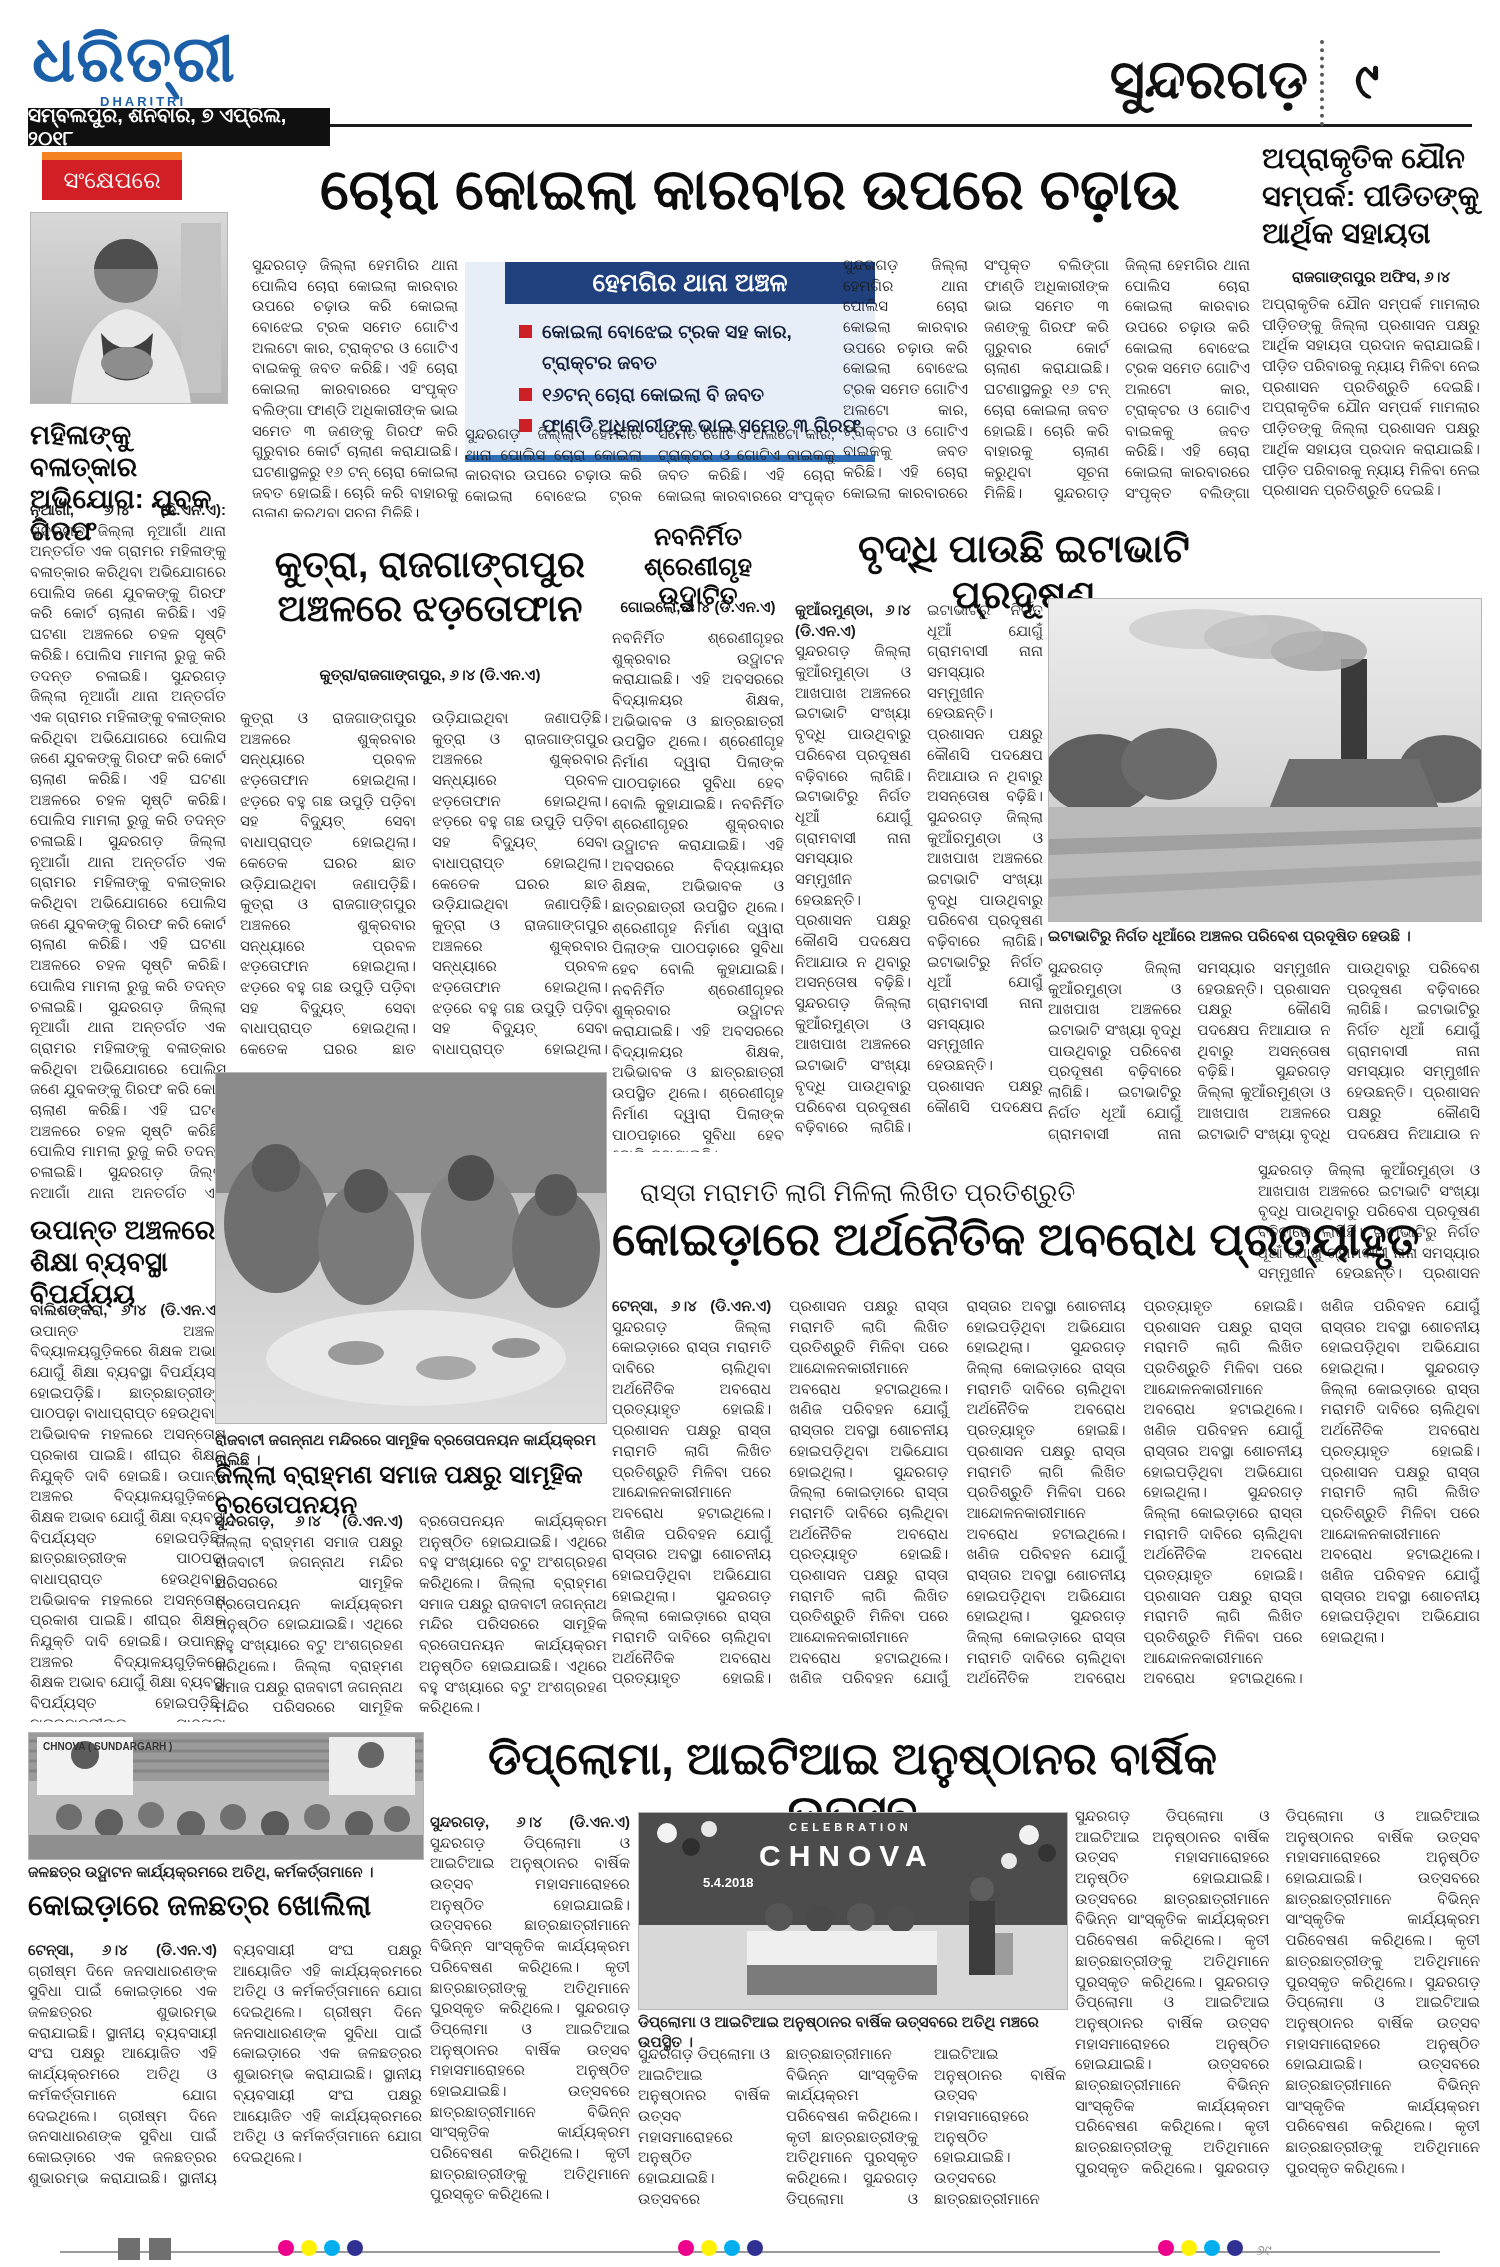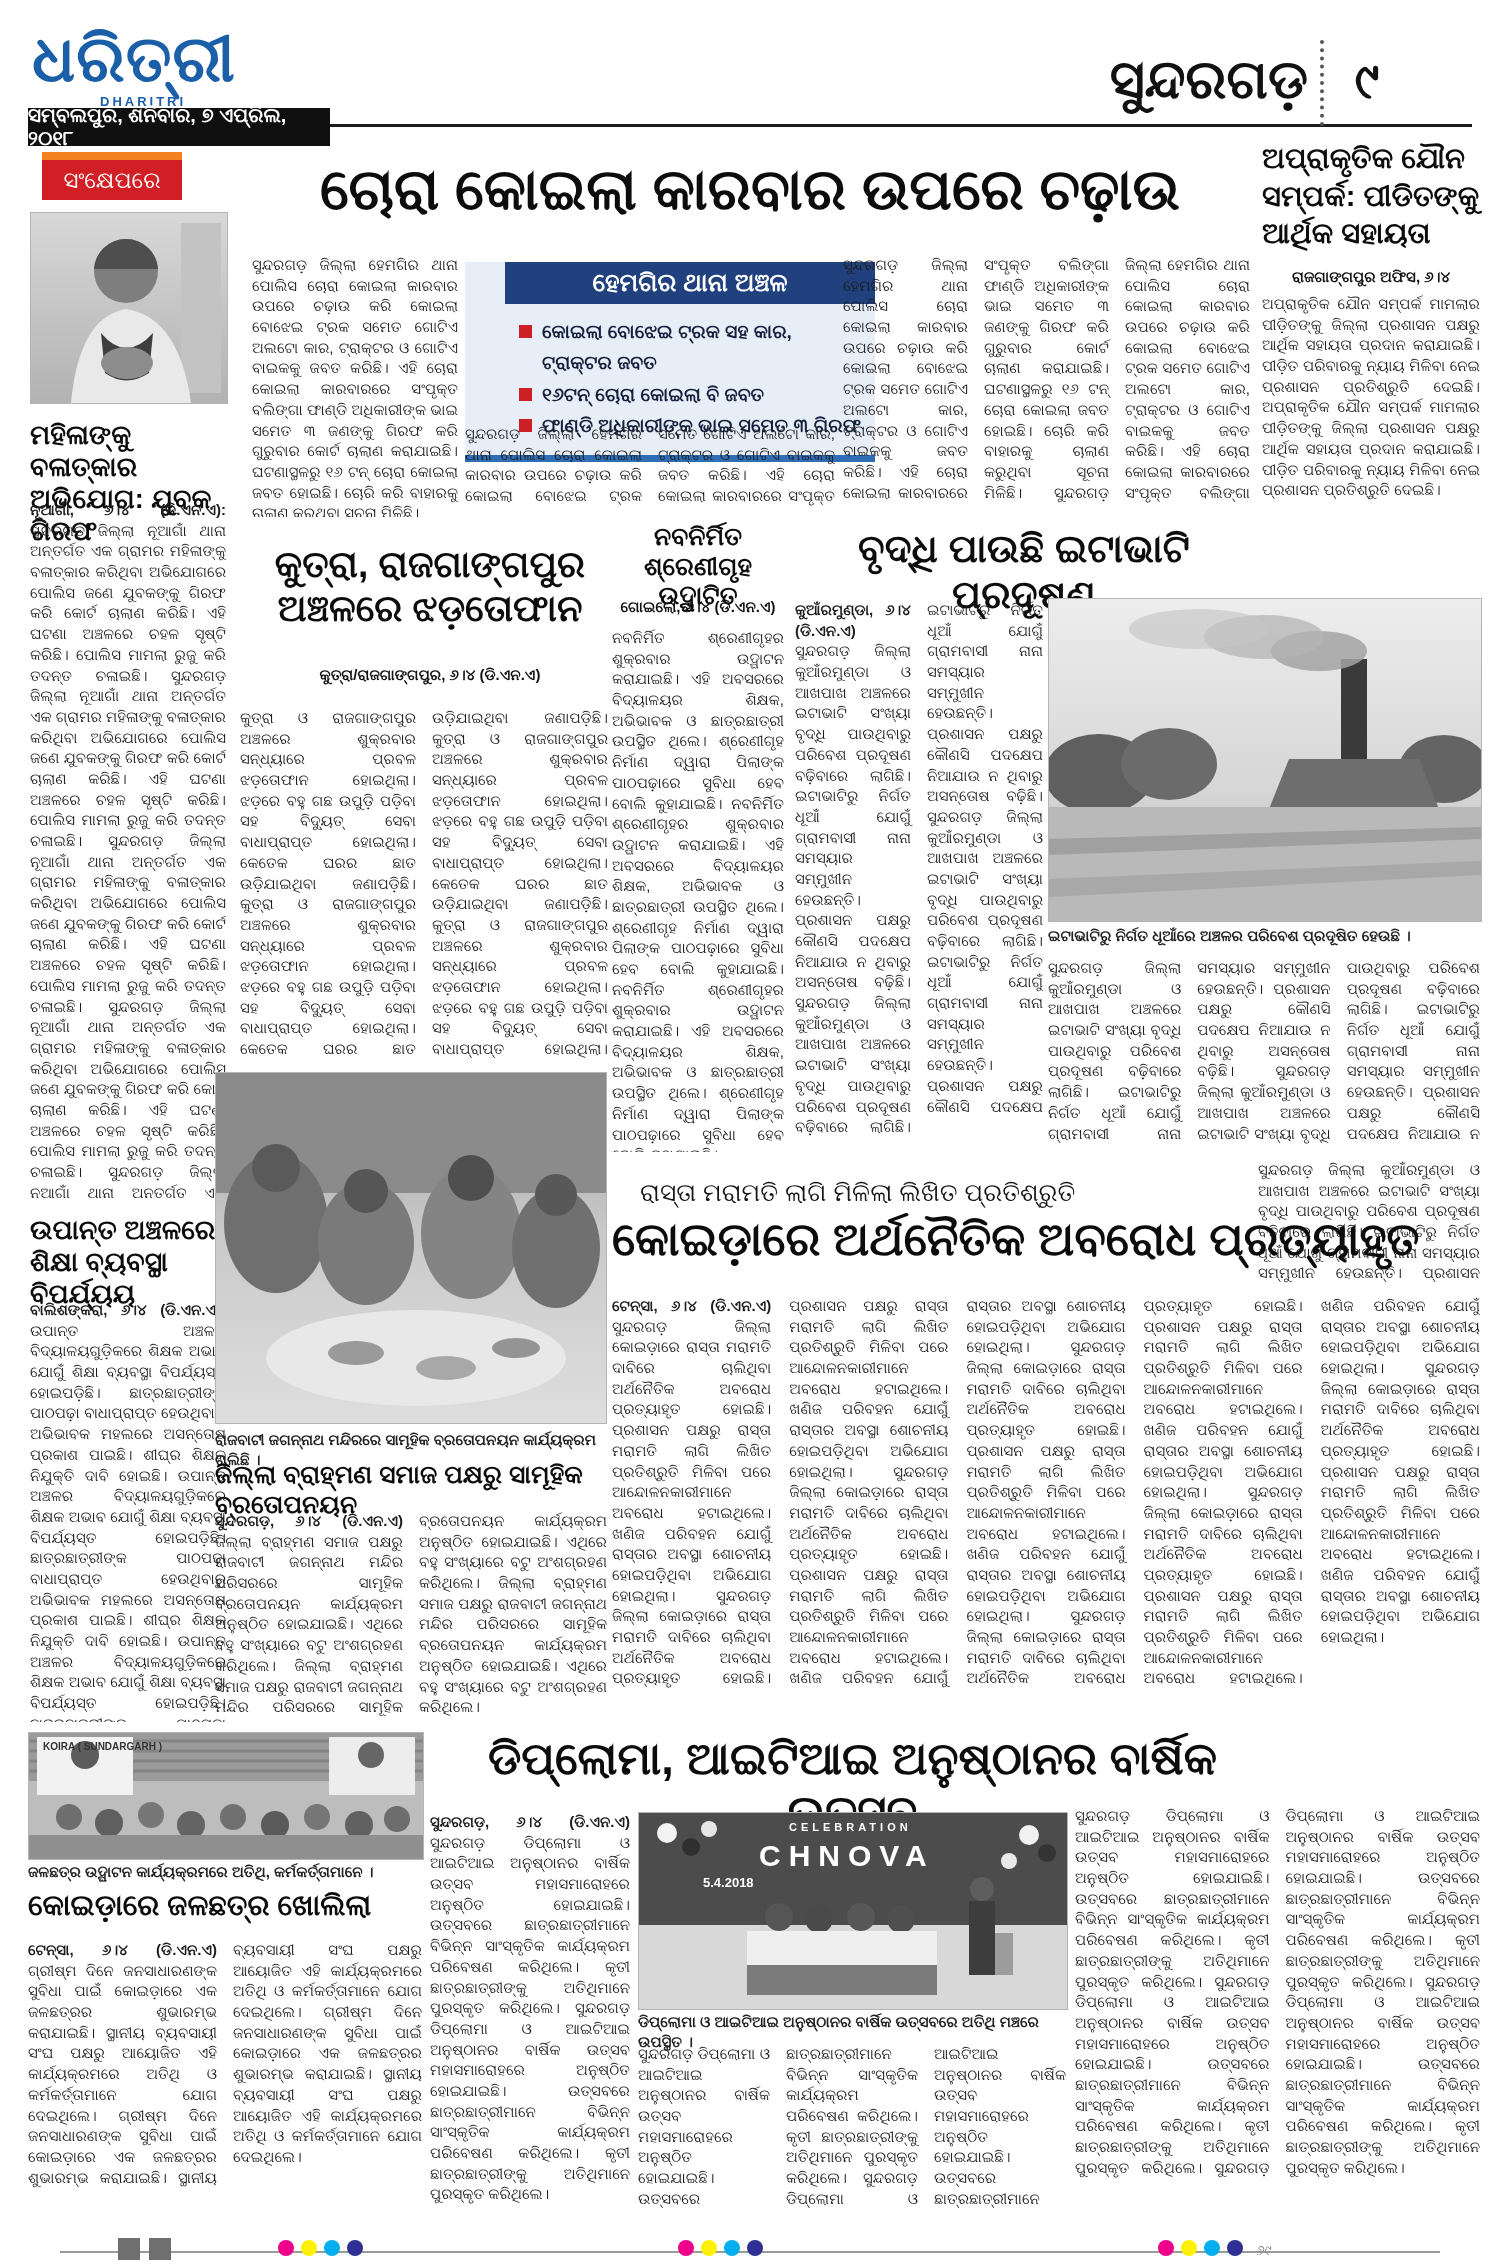--- a/index.html
+++ b/index.html
@@ -222,21 +222,21 @@
         <circle cx="80" cy="90" r="14" fill="#5f5f5f"></circle>
       <circle cx="122" cy="82" r="13" fill="#777"></circle>
         <circle cx="162" cy="92" r="14" fill="#646464"></circle>
       <circle cx="204" cy="84" r="13" fill="#707070"></circle>
         <circle cx="246" cy="92" r="14" fill="#5a5a5a"></circle>
       <circle cx="288" cy="84" r="13" fill="#767676"></circle>
         <circle cx="330" cy="92" r="14" fill="#616161"></circle>
       <circle cx="368" cy="86" r="13" fill="#6d6d6d"></circle>
       <rect x="0" y="102" width="394" height="24" fill="#8f8f8f"></rect>
     </svg>
-    <span class="photo-label" style="left:14px;top:8px;color:#333;font-size:10px;">KOIRA ( SUNDARGARH )</span>
+    <span class="photo-label" style="left:14px;top:8px;color:#333;font-size:10px;">CHNOVA ( SUNDARGARH )</span>
   </div>
   <div class="abs caption" style="left:28px;top:1862px;width:394px;">ଜଳଛତ୍ର ଉଦ୍ଘାଟନ କାର୍ଯ୍ୟକ୍ରମରେ ଅତିଥି, କର୍ମକର୍ତ୍ତାମାନେ ।</div>
   <div class="abs headline" style="left:28px;top:1888px;width:394px;font-size:29px;">କୋଇଡ଼ାରେ ଜଳଛତ୍ର ଖୋଲିଲା</div>
   <div class="abs body-text cols-2" style="left:28px;top:1940px;width:394px;height:272px;">
     <b class="dateline">ଟେନ୍ସା, ୬।୪ (ଡି.ଏନ.ଏ)</b><span>ଗ୍ରୀଷ୍ମ ଦିନେ ଜନସାଧାରଣଙ୍କ ସୁବିଧା ପାଇଁ କୋଇଡ଼ାରେ ଏକ ଜଳଛତ୍ରର ଶୁଭାରମ୍ଭ କରାଯାଇଛି। ସ୍ଥାନୀୟ ବ୍ୟବସାୟୀ ସଂଘ ପକ୍ଷରୁ ଆୟୋଜିତ ଏହି କାର୍ଯ୍ୟକ୍ରମରେ ଅତିଥି ଓ କର୍ମକର୍ତ୍ତାମାନେ ଯୋଗ ଦେଇଥିଲେ। ଗ୍ରୀଷ୍ମ ଦିନେ ଜନସାଧାରଣଙ୍କ ସୁବିଧା ପାଇଁ କୋଇଡ଼ାରେ ଏକ ଜଳଛତ୍ରର ଶୁଭାରମ୍ଭ କରାଯାଇଛି। ସ୍ଥାନୀୟ ବ୍ୟବସାୟୀ ସଂଘ ପକ୍ଷରୁ ଆୟୋଜିତ ଏହି କାର୍ଯ୍ୟକ୍ରମରେ ଅତିଥି ଓ କର୍ମକର୍ତ୍ତାମାନେ ଯୋଗ ଦେଇଥିଲେ। ଗ୍ରୀଷ୍ମ ଦିନେ ଜନସାଧାରଣଙ୍କ ସୁବିଧା ପାଇଁ କୋଇଡ଼ାରେ ଏକ ଜଳଛତ୍ରର ଶୁଭାରମ୍ଭ କରାଯାଇଛି। ସ୍ଥାନୀୟ ବ୍ୟବସାୟୀ ସଂଘ ପକ୍ଷରୁ ଆୟୋଜିତ ଏହି କାର୍ଯ୍ୟକ୍ରମରେ ଅତିଥି ଓ କର୍ମକର୍ତ୍ତାମାନେ ଯୋଗ ଦେଇଥିଲେ।</span>
   </div>
 
   <div class="abs body-text" style="left:430px;top:1812px;width:200px;height:400px;">
     <b class="dateline">ସୁନ୍ଦରଗଡ଼, ୬।୪ (ଡି.ଏନ.ଏ)</b><span>ସୁନ୍ଦରଗଡ଼ ଡିପ୍ଲୋମା ଓ ଆଇଟିଆଇ ଅନୁଷ୍ଠାନର ବାର୍ଷିକ ଉତ୍ସବ ମହାସମାରୋହରେ ଅନୁଷ୍ଠିତ ହୋଇଯାଇଛି। ଉତ୍ସବରେ ଛାତ୍ରଛାତ୍ରୀମାନେ ବିଭିନ୍ନ ସାଂସ୍କୃତିକ କାର୍ଯ୍ୟକ୍ରମ ପରିବେଷଣ କରିଥିଲେ। କୃତୀ ଛାତ୍ରଛାତ୍ରୀଙ୍କୁ ଅତିଥିମାନେ ପୁରସ୍କୃତ କରିଥିଲେ। ସୁନ୍ଦରଗଡ଼ ଡିପ୍ଲୋମା ଓ ଆଇଟିଆଇ ଅନୁଷ୍ଠାନର ବାର୍ଷିକ ଉତ୍ସବ ମହାସମାରୋହରେ ଅନୁଷ୍ଠିତ ହୋଇଯାଇଛି। ଉତ୍ସବରେ ଛାତ୍ରଛାତ୍ରୀମାନେ ବିଭିନ୍ନ ସାଂସ୍କୃତିକ କାର୍ଯ୍ୟକ୍ରମ ପରିବେଷଣ କରିଥିଲେ। କୃତୀ ଛାତ୍ରଛାତ୍ରୀଙ୍କୁ ଅତିଥିମାନେ ପୁରସ୍କୃତ କରିଥିଲେ।</span>
   </div>

